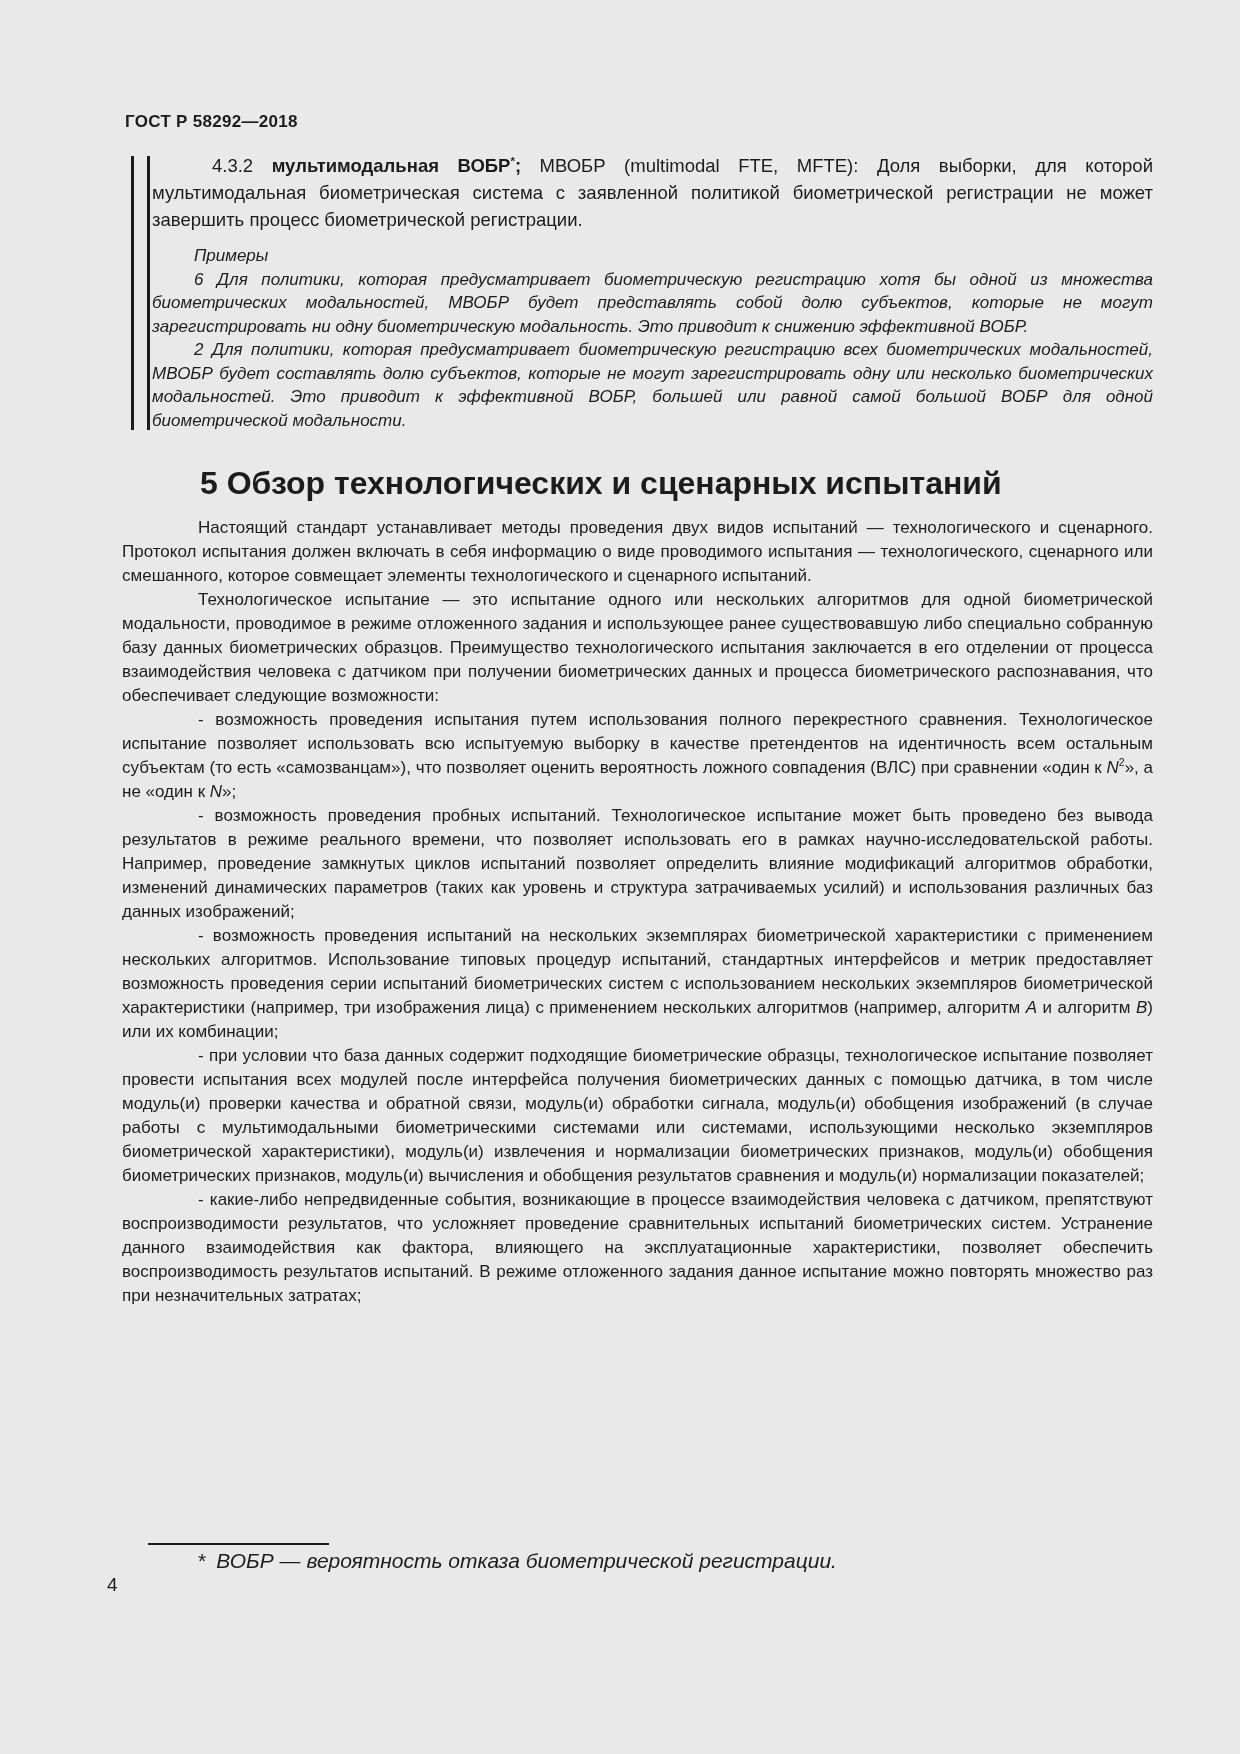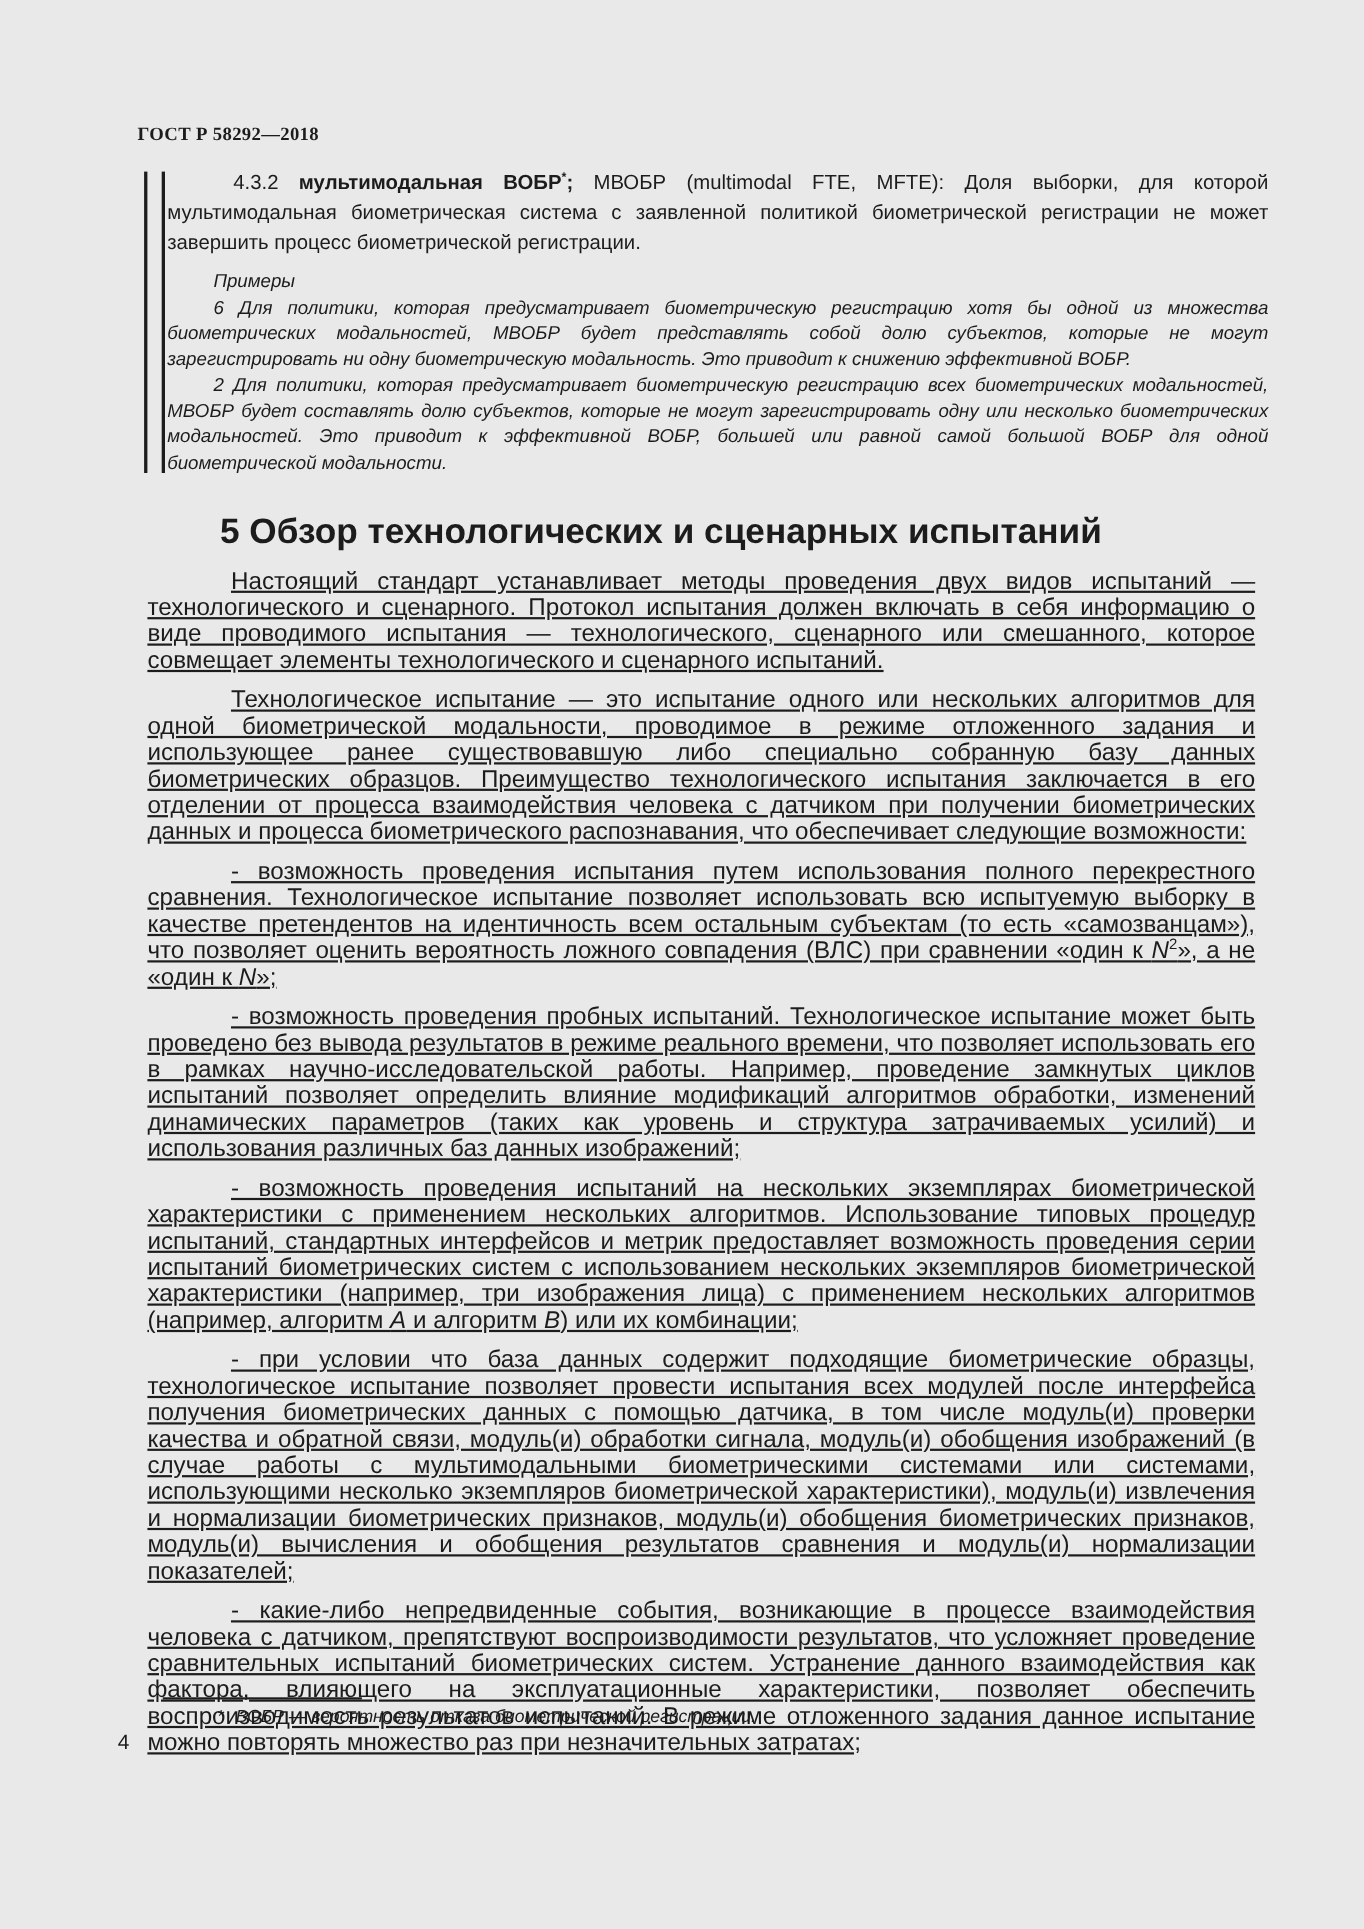--- a/index.html
+++ b/index.html
@@ -12,21 +12,20 @@
     color: #1c1c1c;
     overflow: hidden;
   }
   .running-header {
     position: absolute;
     left: 125px;
     top: 112px;
     font-size: 17px;
     font-weight: bold;
     letter-spacing: 0.3px;
-    font-family: Liberation Serif, serif;
   }
   .content {
     position: absolute;
     left: 122px;
     top: 140px;
     width: 1031px;
   }
   
   .changed-block {
     position: relative;
@@ -59,46 +58,45 @@
   }
   .examples p { margin: 0; text-indent: 42px; }
   .heading {
     margin: 36px 0 0 0;
     padding-left: 78px;
     font-size: 32px;
     line-height: 30px;
     font-weight: bold;
   }
   .body-par {
-    margin: 12px;
-    font-size: 22px;
+    margin: 0;
+    font-size: 17px;
     line-height: 24px;
     text-align: justify;
     text-indent: 76px;
-    text-decoration: underline;
   }
   .body-par.first { margin-top: 18px; }
   .b { font-weight: bold; }
   .i { font-style: italic; }
   sup { font-size: 0.62em; line-height: 0; vertical-align: super; }
   .footnote {
     position: absolute;
     left: 106px;
     top: 1543px;
     width: 1031px;
   }
   .footnote-rule {
     margin-left: 42px;
     width: 181px;
     height: 0;
     border-top: 2px solid #1c1c1c;
   }
   .footnote-text {
     margin: 5px 0 0 0;
-    font-size: 16px;
+    font-size: 21px;
     line-height: 22px;
     font-style: italic;
     text-indent: 92px;
   }
   .fn-mark { font-style: normal; padding-right: 10px; }
   .page-number {
     position: absolute;
     left: 107px;
     top: 1574px;
     font-size: 19px;

